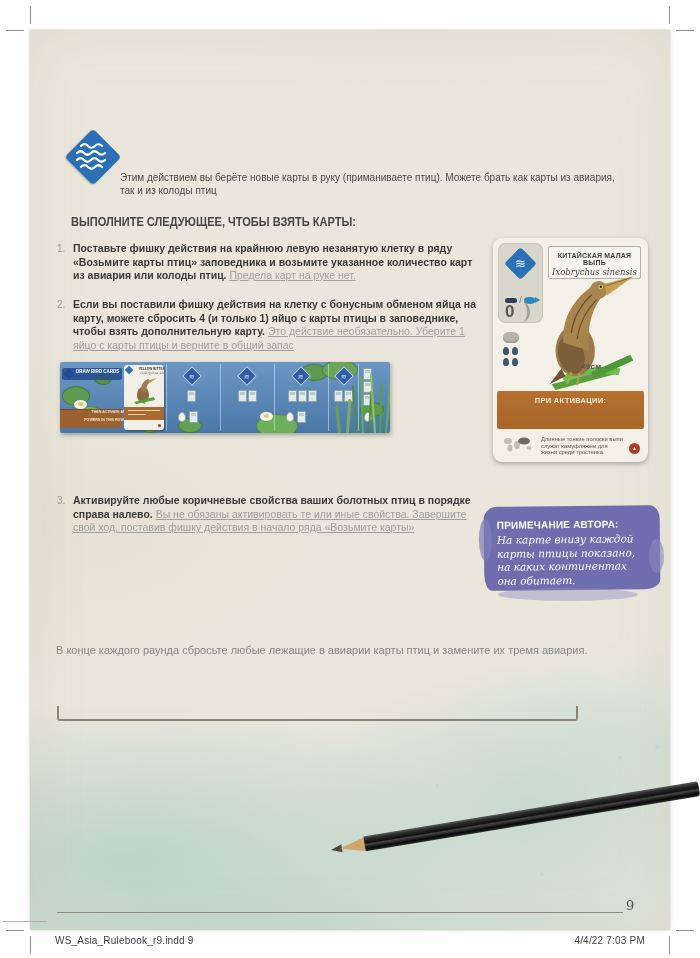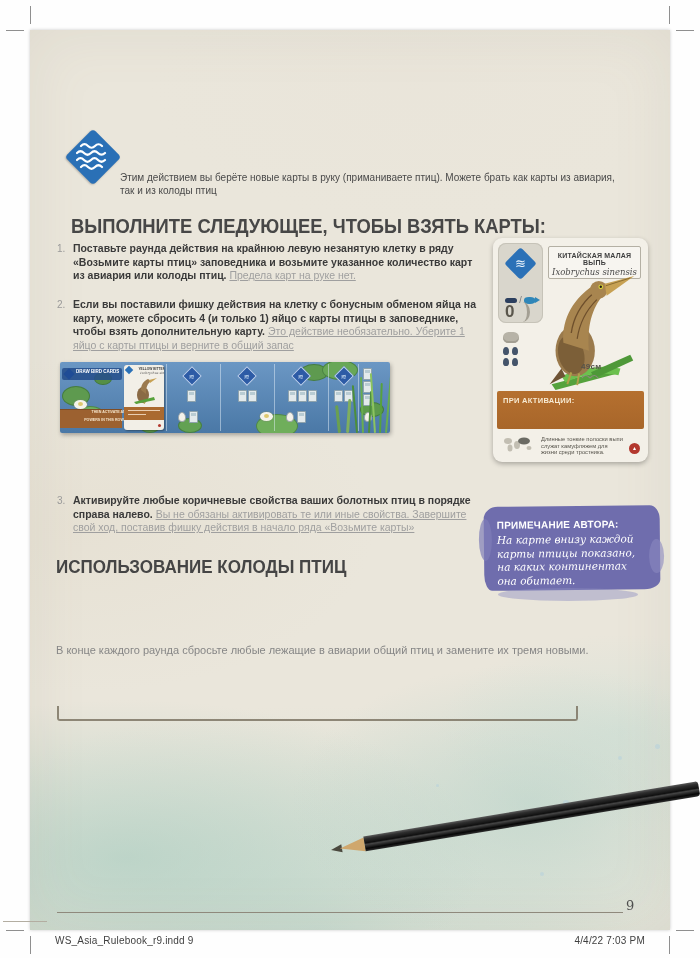--- a/index.html
+++ b/index.html
@@ -23,21 +23,21 @@
   .pagenum{position:absolute;left:626px;top:898px;font-family:"DejaVu Serif",serif;font-size:13px;color:#4e4e4e;}
   .printmeta{position:absolute;top:935px;font-size:10px;color:#3f3f3f;letter-spacing:.2px;}
   
   .hdr-dmd{position:absolute;left:64px;top:128px;width:58px;height:58px;}
   .hdr-dmd-sq{position:absolute;left:9px;top:9px;width:40px;height:40px;background:#2a70b6;transform:rotate(45deg);border-radius:4px;box-shadow:0 1px 2px rgba(0,0,0,.25);}
   .hdr-dmd svg{position:absolute;left:12px;top:14px;}
   .title{position:absolute;left:120px;top:124px;color:#2e6fb2;font-weight:bold;font-size:17px;line-height:21px;}
   .cond{display:inline-block;transform:scaleX(.88);transform-origin:left top;white-space:nowrap;}
   .subtitle{position:absolute;left:120px;top:171px;width:500px;font-size:10px;line-height:13px;color:#4a4a4a;}
   
-  .h1{position:absolute;left:71px;top:215px;font-size:20px;font-weight:bold;color:#474747;}
+  .h1{position:absolute;left:71px;top:215px;font-size:12px;font-weight:bold;color:#474747;}
   .h2{position:absolute;left:56px;top:556px;font-size:18.5px;font-weight:bold;color:#454545;}
   
   .step{position:absolute;display:flex;width:428px;font-size:10.5px;line-height:13.5px;}
   .step-num{width:16px;color:#9a9a9a;font-size:10px;flex:none;}
   .step-bold{font-weight:bold;color:#3a3a3a;}
   .step-rest{color:#9f9f9f;text-decoration:underline;}
   .caption{position:absolute;left:60px;top:438px;width:424px;font-family:"DejaVu Serif",serif;font-style:italic;font-size:10px;line-height:12.5px;color:#4c4c4c;}
   .para{position:absolute;font-size:11px;line-height:14px;color:#868686;}
   
   .bracket{position:absolute;left:57px;top:706px;width:517px;height:13px;border-left:2px solid #7e7665;border-right:2px solid #7e7665;border-bottom:2px solid #7e7665;border-radius:0 0 3px 3px;opacity:.85;}
@@ -80,21 +80,21 @@
   .card-name{font-size:7px;font-weight:bold;color:#3e3e3e;letter-spacing:.2px;}
   .card-latin{font-family:"DejaVu Serif",serif;font-style:italic;font-size:8.5px;color:#4a4a4a;margin-top:1px;}
   .card-points{position:absolute;left:12px;top:64px;font-size:17px;font-weight:bold;color:#5a564c;}
   .card-feather{position:absolute;left:25px;top:64px;width:9px;height:20px;border-right:3px solid #a39f93;border-radius:0 60% 60% 0/0 50% 50% 0;}
   .card-nest{position:absolute;left:10px;top:94px;width:16px;height:11px;background:#b7b3a7;border-radius:6px;box-shadow:inset 0 -2px 0 #a29e92;}
   .card-eggs{position:absolute;left:10px;top:109px;display:grid;grid-template-columns:6px 6px;gap:3px;}
   .cegg{width:6px;height:8px;background:#44546a;border-radius:50% 50% 50% 50%/58% 58% 42% 42%;}
   .card-wspan{position:absolute;left:88px;top:124px;font-size:8px;font-weight:bold;color:#55524a;letter-spacing:.3px;}
   .card-wings{position:absolute;left:88px;top:134px;}
   .card-band{position:absolute;left:4px;top:153px;width:147px;height:38px;background:linear-gradient(#b5702f,#a8662a);border-radius:2px;padding:5px 6px;box-sizing:border-box;}
-  .power-label{font-size:7.5px;font-weight:bold;color:#f7ead2;letter-spacing:.3px;}
+  .power-label{font-size:7.5px;font-weight:bold;color:#f7ead2;letter-spacing:.3px;text-align:center;}
   .power-text{font-size:8px;color:#fdf6e4;margin-top:3px;}
   .pico{display:inline-block;width:8px;height:11px;background:#bfe0e8;border:1px solid #fff;border-radius:1px;vertical-align:-2px;box-shadow:0 0 0 1px #6fa0ae;}
   .card-map{position:absolute;left:10px;top:198px;}
   .card-flavor{position:absolute;left:48px;top:198px;width:82px;font-size:8px;line-height:9px;color:#55524a;}
   .flv{display:inline-block;width:114px;transform:scale(.72);transform-origin:left top;}
   .card-badge{position:absolute;right:8px;top:205px;width:11px;height:11px;border-radius:50%;background:#b3382e;color:#fff;font-size:6px;line-height:11px;text-align:center;}
   .bird-art{position:absolute;left:38px;top:36px;}
   
   .note{position:absolute;left:484px;top:506px;width:176px;height:84px;background:#6f6dad;border-radius:14px 10px 16px 8px/12px 14px 10px 16px;transform:rotate(-.6deg);color:#fff;padding:13px 13px;box-sizing:border-box;}
   .note::before{content:"";position:absolute;left:-5px;top:12px;width:13px;height:42px;background:#7f7db8;border-radius:50%;opacity:.7;}
@@ -129,21 +129,21 @@
       <path d="M1 18 q3.5 -3.5 7 0 t7 0 t7 0 t7 0" stroke="#fff" fill="none" stroke-width="2.2" stroke-linecap="round"></path>
       <path d="M5 25 q3.5 -3.5 7 0 t7 0 t7 0" stroke="#fff" fill="none" stroke-width="2.2" stroke-linecap="round"></path>
     </svg>
   </div>
   <div class="subtitle">Этим действием вы берёте новые карты в руку (приманиваете птиц). Можете брать как карты из авиария, так и из колоды птиц</div>
 
   <div class="h1"><span class="cond" style="transform:scaleX(.92);">ВЫПОЛНИТЕ СЛЕДУЮЩЕЕ, ЧТОБЫ ВЗЯТЬ КАРТЫ:</span></div>
 
   <div class="step" style="left:57px;top:242px;">
     <div class="step-num">1.</div>
-    <div><span class="step-bold">Поставьте раунда действия на крайнюю левую незанятую клетку в ряду «Возьмите карты птиц» заповедника и возьмите указанное количество карт из авиария или колоды птиц.</span> <span class="step-rest">Предела карт на руке нет.</span></div>
+    <div><span class="step-bold">Поставьте фишку действия на крайнюю левую незанятую клетку в ряду «Возьмите карты птиц» заповедника и возьмите указанное количество карт из авиария или колоды птиц.</span> <span class="step-rest">Предела карт на руке нет.</span></div>
   </div>
 
   <div class="step" style="left:57px;top:298px;">
     <div class="step-num">2.</div>
     <div><span class="step-bold">Если вы поставили фишку действия на клетку с бонусным обменом яйца на карту, можете сбросить 4 (и только 1) яйцо с карты птицы в заповеднике, чтобы взять дополнительную карту.</span> <span class="step-rest">Это действие необязательно. Уберите 1 яйцо с карты птицы и верните в общий запас</span></div>
   </div>
 
   <div class="strip">
 
     <div class="pad" style="left:2px;top:24px;width:26px;height:18px;background:#5e9a4f;"></div>
@@ -231,22 +231,21 @@
       <div class="mini-dot"></div>
     </div>
   </div>
 
 
   <div class="step" style="left:57px;top:494px;">
     <div class="step-num">3.</div>
     <div><span class="step-bold">Активируйте любые коричневые свойства ваших болотных птиц в порядке справа налево.</span> <span class="step-rest">Вы не обязаны активировать те или иные свойства. Завершите свой ход, поставив фишку действия в начало ряда «Возьмите карты»</span></div>
   </div>
 
-  <div class="h2"><span class="cond" style="transform:scaleX(.92);">ИСПОЛЬЗОВАНИЕ КОЛОДЫ ПТИЦ</span></div>
-  <div class="para" style="left:56px;top:643px;width:640px;white-space:nowrap;">В конце каждого раунда сбросьте любые лежащие в авиарии общий птиц и замените их тремя новыми.</div>
+  <div class="para" style="left:56px;top:643px;width:640px;white-space:nowrap;">В конце каждого раунда сбросьте любые лежащие в авиарии карты птиц и замените их тремя авиария.</div>
 
   <div class="bracket"></div>
 
   <div class="bird-card">
     <div class="card-tab">
       <div class="card-dmd">
           <span>≋</span>
         </div>
       <div class="food-row">
         <span class="caterpillar"></span>

